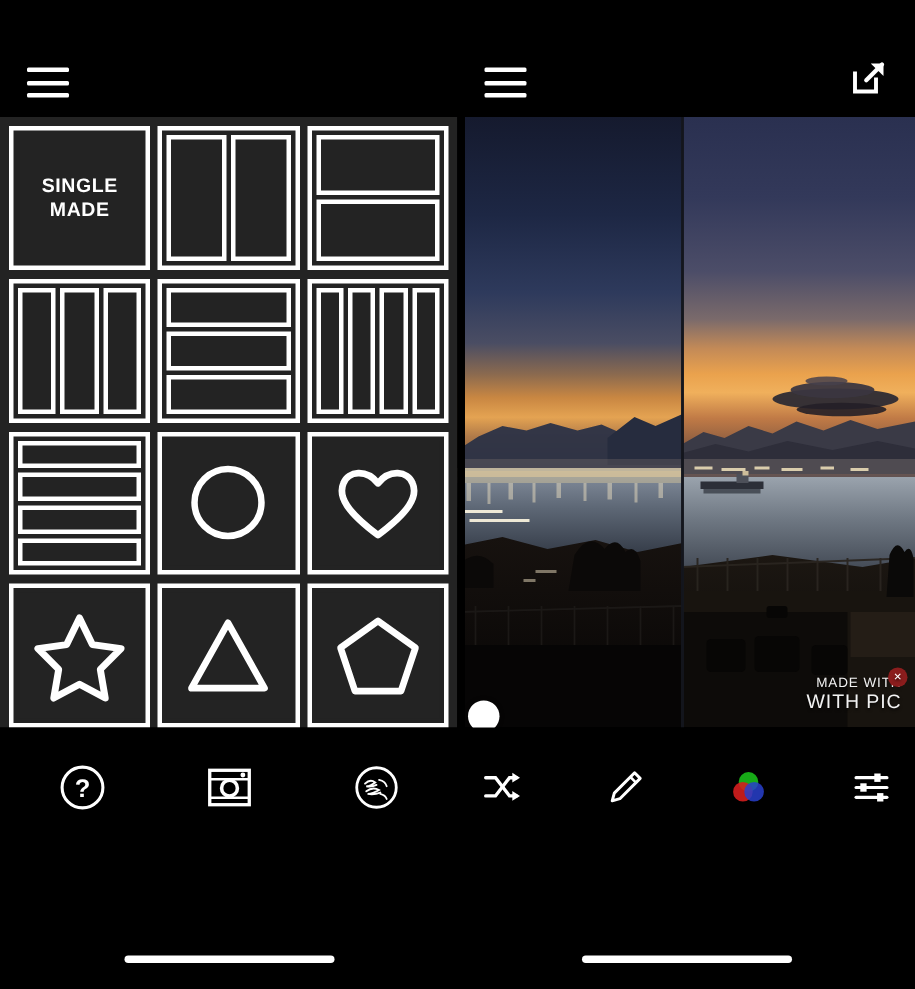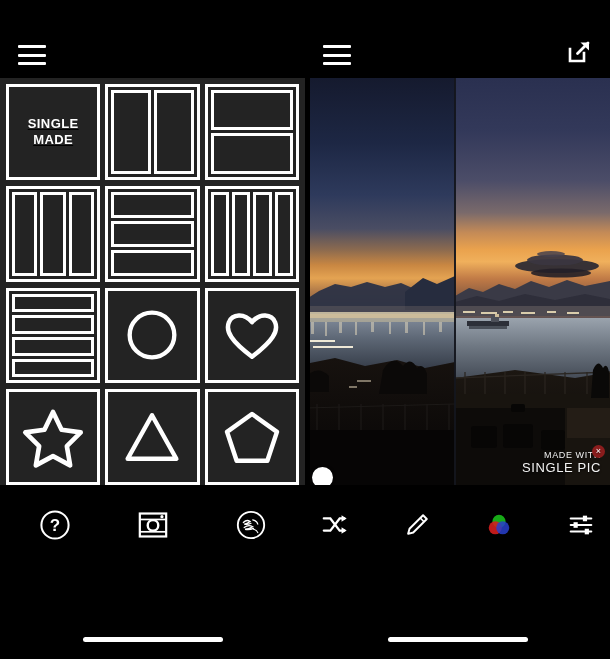--- a/index.html
+++ b/index.html
@@ -45,21 +45,21 @@
     grid-template-rows: repeat(4, 1fr);
     gap: 6px 5px;
     height: 100%;
   }
   .tile {
     position: relative; background: #232323;
     border: 3px solid #fff; cursor: pointer;
     padding: 3px;
   }
   .tile-inner { position: relative; width: 100%; height: 100%; background: #232323;
-                display: flex; align-items: center; justify-content: center; text-decoration: underline; }
+                display: flex; align-items: center; justify-content: center; }
   .tile-label {
     color: #fff; font-size: 13px; font-weight: 700; letter-spacing: .4px;
     line-height: 1.25; text-align: center;
   }
   
   .split { display: flex; width: 100%; height: 100%; gap: 3px; }
   .split.rows { flex-direction: column; }
   .split > span { flex: 1 1 0; background: #232323; border: 3px solid #fff; display:block; }
   .shape { width: 100%; height: 100%; display: flex; align-items: center; justify-content: center; }
   .shape svg { display: block; }
@@ -466,21 +466,21 @@
             <rect x="56" y="326" width="14" height="8" rx="2"></rect>
           </g>
 
           <path d="M138 292 q5 -12 10 -2 q4 -6 6 4 l0 26 l-18 0 Z" fill="#0a0908"></path>
 
           <rect x="112" y="330" width="43" height="30" fill="#2a211a" opacity="0.7"></rect>
         </svg>
 
         <div class="watermark">
           <span class="wm1">MADE WITH</span>
-          <span class="wm2">SINGLE PIC</span>
+          <span class="wm2">WITH PIC</span>
           <span class="wm-close">×</span>
         </div>
       </div>
 
       <div class="seam"></div>
       <div class="drag-handle"></div>
     </div>
 
     <div class="bottombar">
       <div class="toolrow right-tools">

